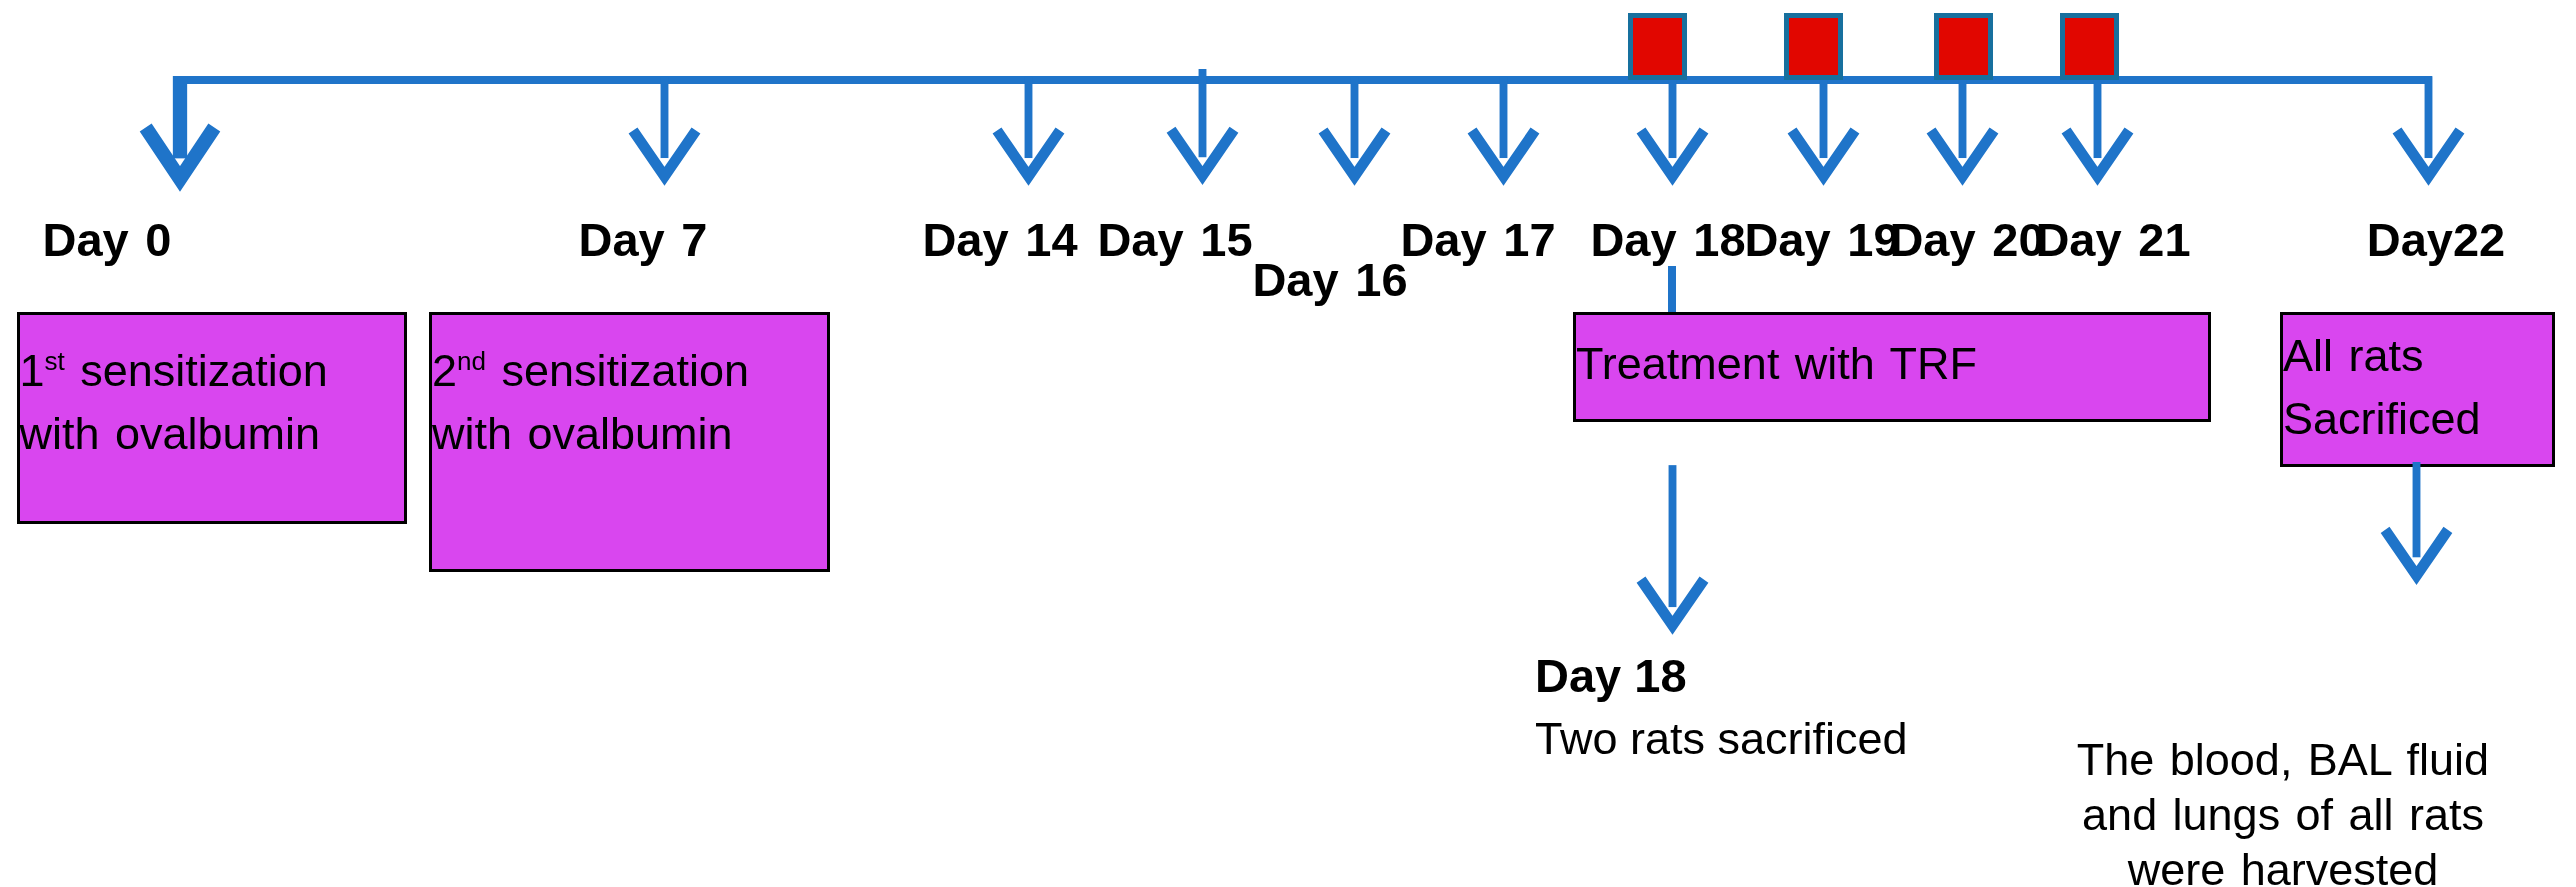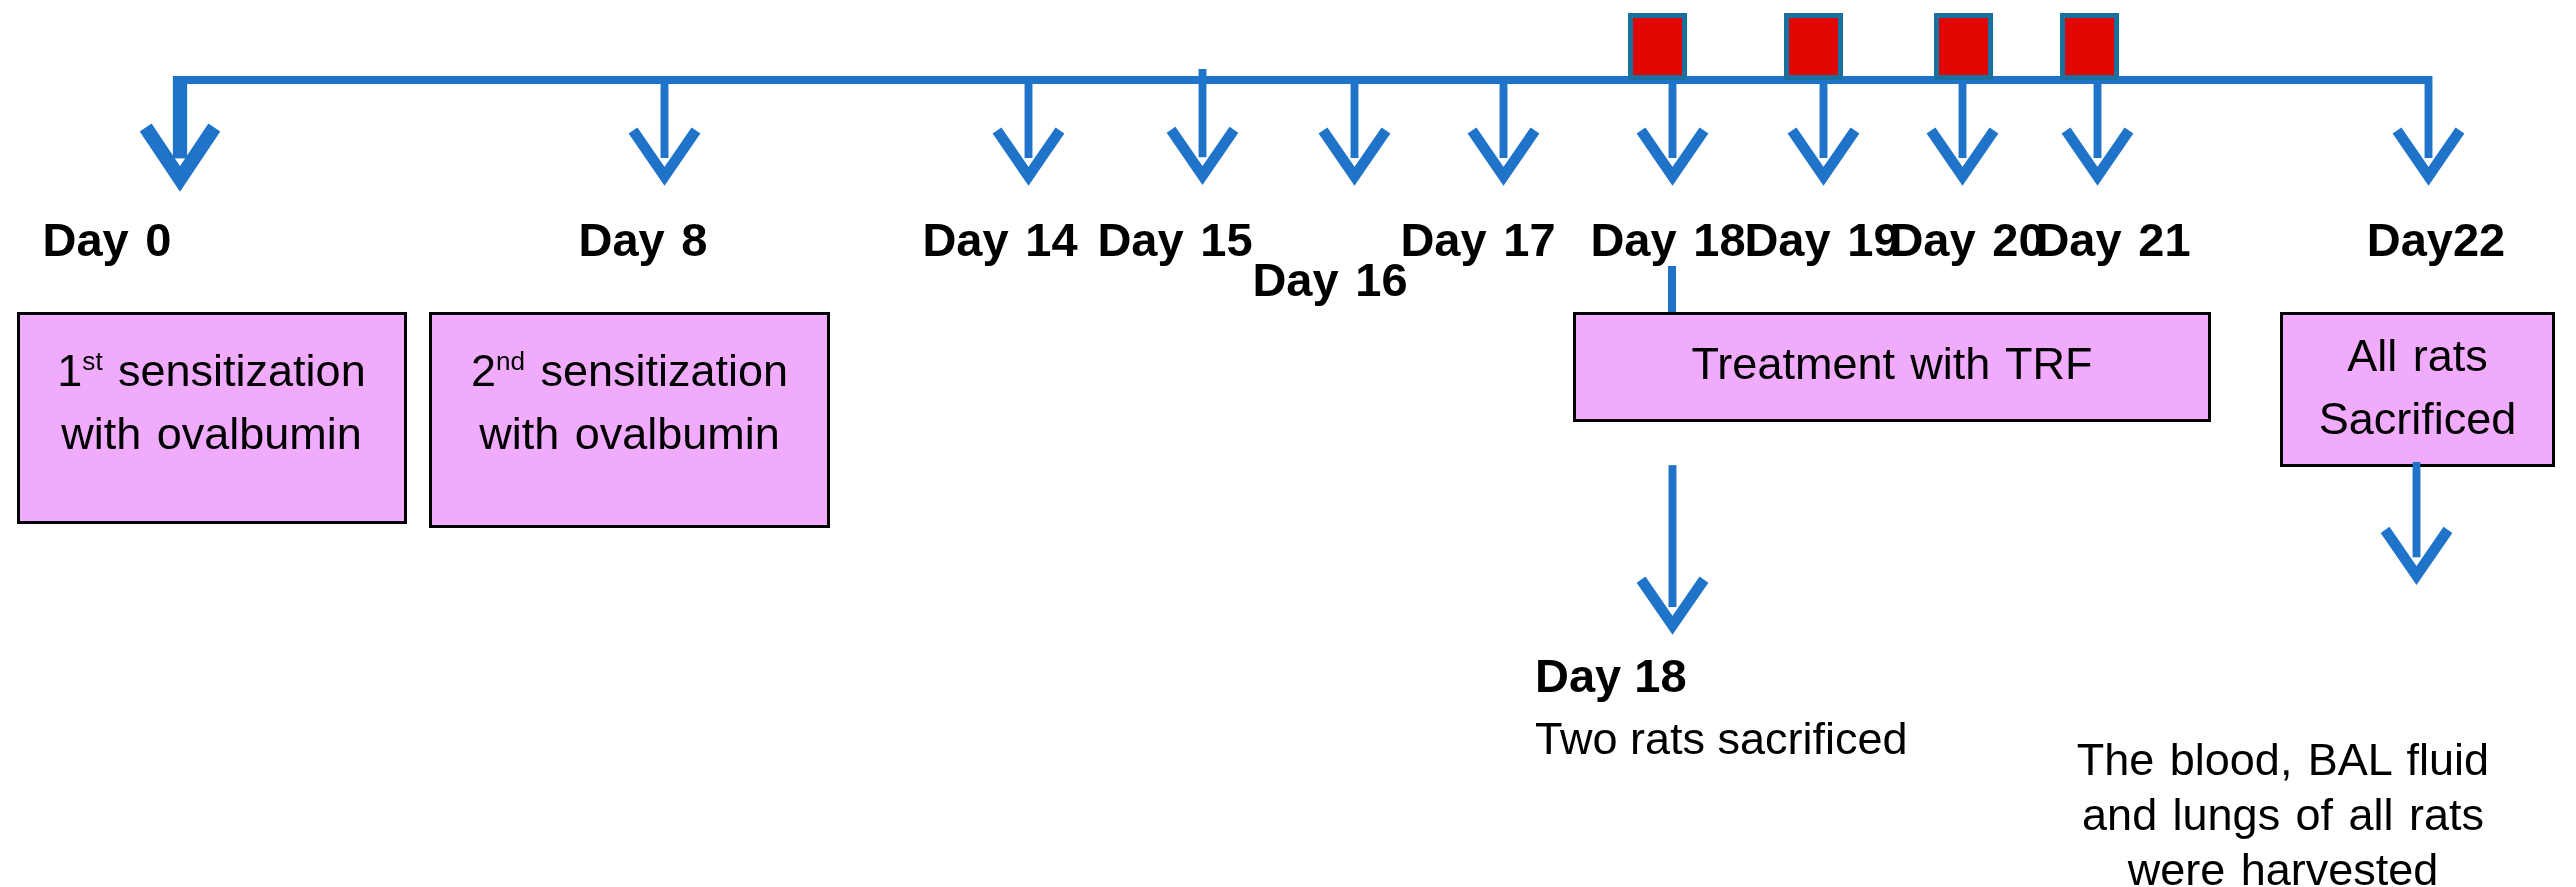--- a/index.html
+++ b/index.html
@@ -14,25 +14,25 @@
   .day-label{
     position:absolute;top:212px;transform:translateX(-50%);
     font-size:47px;font-weight:bold;white-space:nowrap;word-spacing:3.6px;
   }
   .square{
     position:absolute;top:13px;width:49px;height:57px;
     border:5px solid var(--marker-border-teal);background:var(--marker-red);
   }
   .box{
     position:absolute;box-sizing:border-box;border:3.6px solid var(--box-border);
-    background:#f0abfc;font-size:45px;line-height:1.4;text-align:center;word-spacing:2.9px;
+    background:#d946ef;font-size:45px;line-height:1.4;word-spacing:2.9px;
   }
   .box sup{font-size:0.58em;vertical-align:super;line-height:0;}
   #box-s1{left:16.5px;top:312px;width:390px;height:212px;padding-top:24px;}
-  #box-s2{left:429px;top:312px;width:401px;height:216px;padding-top:24px;}
+  #box-s2{left:429px;top:312px;width:401px;height:260px;padding-top:24px;}
   #box-ch{left:859px;top:312px;width:669px;height:155px;padding-top:15.7px;}
   #box-tr{left:1573px;top:312px;width:638px;height:110px;padding-top:17px;}
   #box-sa{left:2280px;top:312px;width:275px;height:155px;padding-top:8.6px;}
   #day18-stub{position:absolute;background:var(--timeline-blue);}
   #day18-note{position:absolute;left:1535px;top:648px;font-size:45px;line-height:1.2;white-space:nowrap;}
   #day18-title{font-size:47px;font-weight:bold;}
   #day18-sub{margin-top:7.2px;}
   #harvest-note{
     position:absolute;left:2036px;top:733px;width:494px;
     text-align:center;font-size:45px;line-height:1.22;word-spacing:2.9px;
@@ -79,21 +79,21 @@
 
 <svg width="106" height="133" viewBox="0 0 148 186" class="arrow-svg" style="left: 127px; top: 76px;">
       <rect x="64" y="0" width="20" height="115.2" fill="var(--timeline-blue)"></rect>
       <polyline points="26,72 74,144 122,72" fill="none" stroke="var(--timeline-blue)" stroke-width="20" stroke-linejoin="miter"></polyline>
     </svg>
     <div class="day-label" style="left: 107px;">Day 0</div>
     <svg width="93" height="127" viewBox="0 0 130 177" class="arrow-svg" style="left: 618px; top: 76px;">
       <rect x="59.5" y="0" width="11" height="114.4" fill="var(--timeline-blue)"></rect>
       <polyline points="21,76 65,140 109,76" fill="none" stroke="var(--timeline-blue)" stroke-width="15" stroke-linejoin="miter"></polyline>
     </svg>
-    <div class="day-label" style="left: 643px;">Day 8</div>
+    <div class="day-label" style="left: 643px;">Day 7</div>
     <svg width="93" height="127" viewBox="0 0 130 177" class="arrow-svg" style="left: 982px; top: 76px;">
       <rect x="59.5" y="0" width="11" height="114.4" fill="var(--timeline-blue)"></rect>
       <polyline points="21,76 65,140 109,76" fill="none" stroke="var(--timeline-blue)" stroke-width="15" stroke-linejoin="miter"></polyline>
     </svg>
     <div class="day-label" style="left: 1000px;">Day 14</div>
     <svg width="93" height="133" viewBox="0 0 130 186" class="arrow-svg" style="left: 1156px; top: 69px;">
       <rect x="59.5" y="0" width="11" height="123.4" fill="var(--timeline-blue)"></rect>
       <polyline points="21,85 65,149 109,85" fill="none" stroke="var(--timeline-blue)" stroke-width="15" stroke-linejoin="miter"></polyline>
     </svg>
     <div class="day-label" style="left: 1175px;">Day 15</div>

